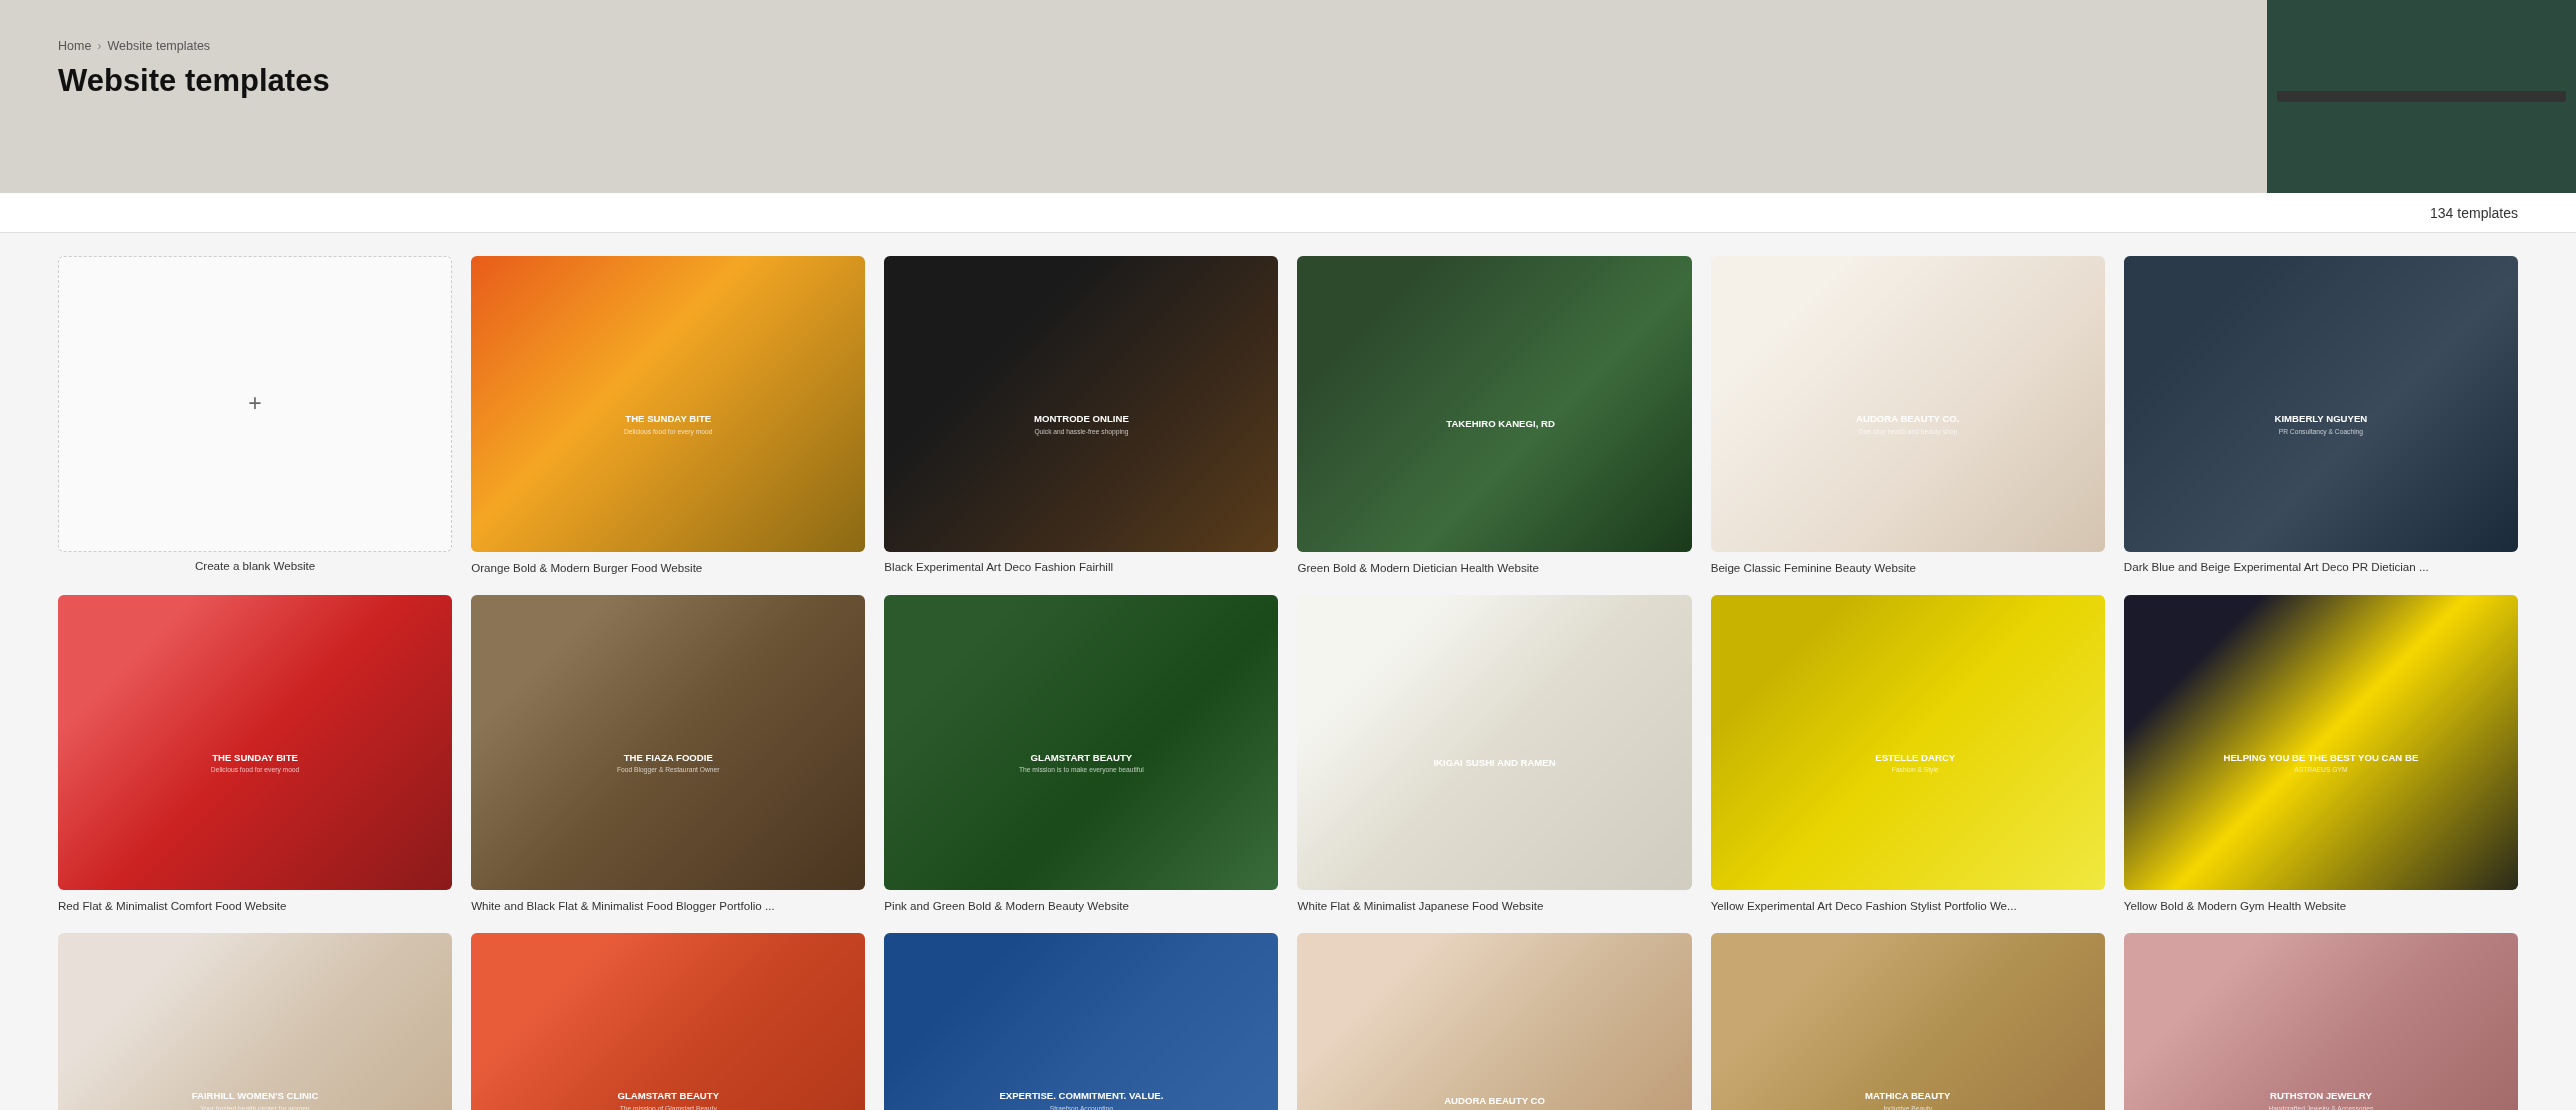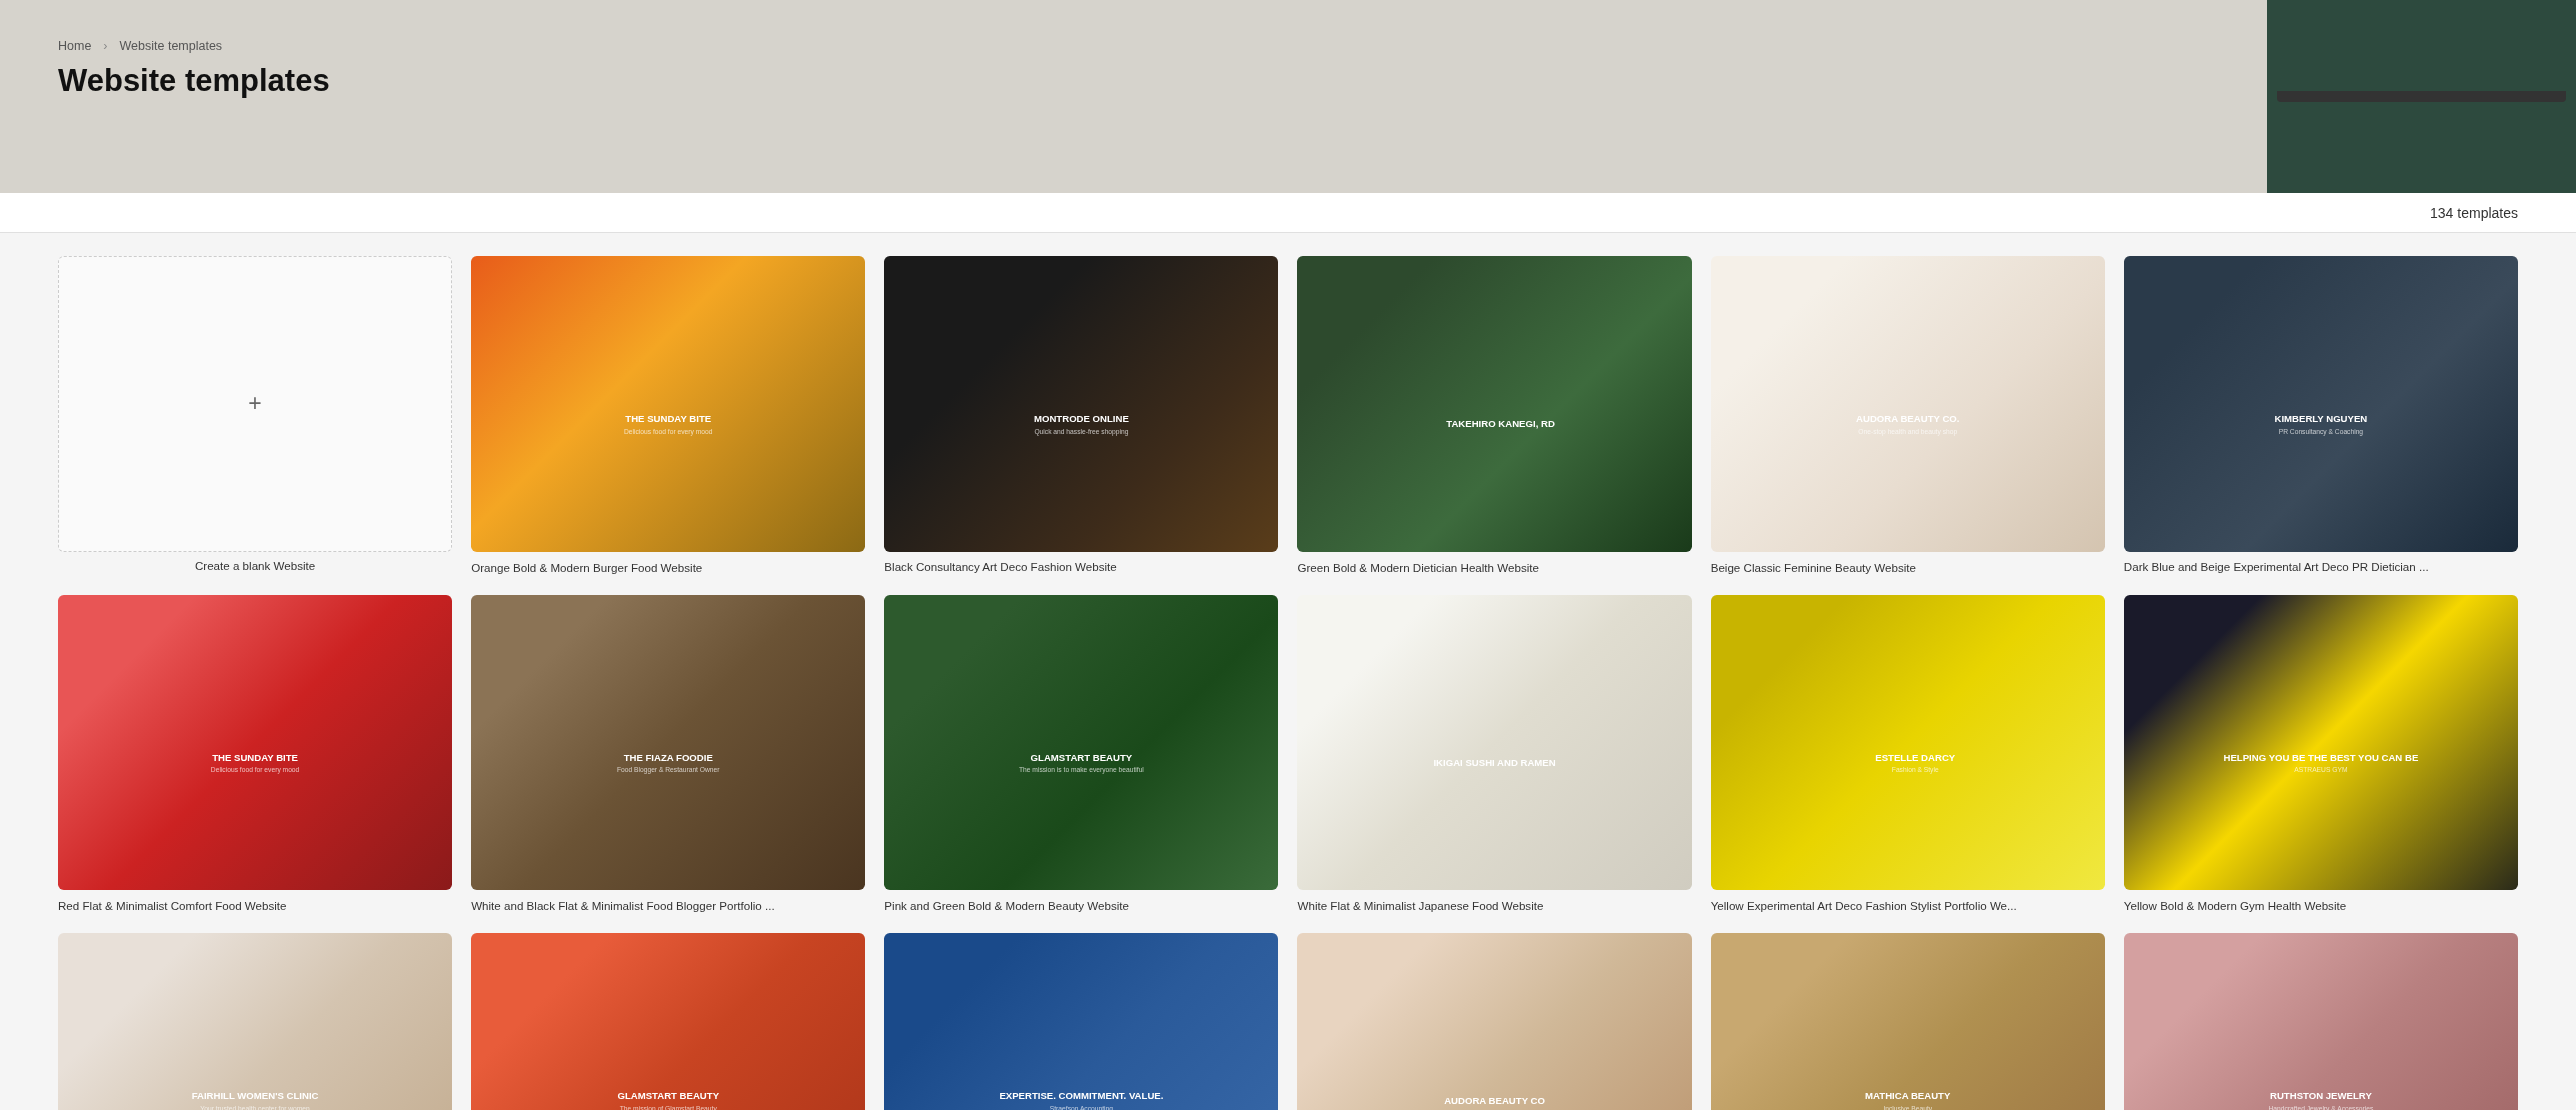--- a/index.html
+++ b/index.html
@@ -9,21 +9,21 @@
     .hero {
       background: #d6d3cc;
       padding: 39px 58px 39px 58px;
       position: relative;
       min-height: 193px;
       display: flex;
       align-items: flex-start;
       overflow: hidden;
     }
     .hero-content { flex: 1; z-index: 1; }
-    .breadcrumb { font-size: 12.5px; color: #555; margin-bottom: 9.6px; display: flex; align-items: center; gap: 12px; }
+    .breadcrumb { font-size: 12.5px; color: #555; margin-bottom: 9.6px; display: flex; align-items: center; gap: 6px; }
     .breadcrumb-sep { color: #888; }
     .hero-title { font-size: 31px; font-weight: 700; color: #111; margin-bottom: 9.6px; }
     .hero-desc { font-size: 12.5px; color: #444; max-width: 617px; line-height: 1.5; }
     .hero-image {
       position: absolute;
       right: 0;
       top: 0;
       bottom: 0;
       width: 309px;
       background: #2d4a3e;
@@ -199,21 +199,21 @@
     <div class="card-label">Orange Bold &amp; Modern Burger Food Website</div>
   </div>
       <div class="template-card">
     <div class="card-thumb t2">
       <div class="thumb-inner">
         <div class="thumb-title">Montrode Online</div>
         <div class="thumb-subtitle">Quick and hassle-free shopping</div>
         <div class="thumb-overlay">i</div>
       </div>
     </div>
-    <div class="card-label">Black Consultancy Art Deco Fashion Website</div>
+    <div class="card-label">Black Experimental Art Deco Fashion Fairhill</div>
   </div>
       <div class="template-card">
     <div class="card-thumb t3">
       <div class="thumb-inner">
         <div class="thumb-title">TAKEHIRO KANEGI, RD</div>
 
         <div class="thumb-overlay">i</div>
       </div>
     </div>
     <div class="card-label">Green Bold &amp; Modern Dietician Health Website</div>

